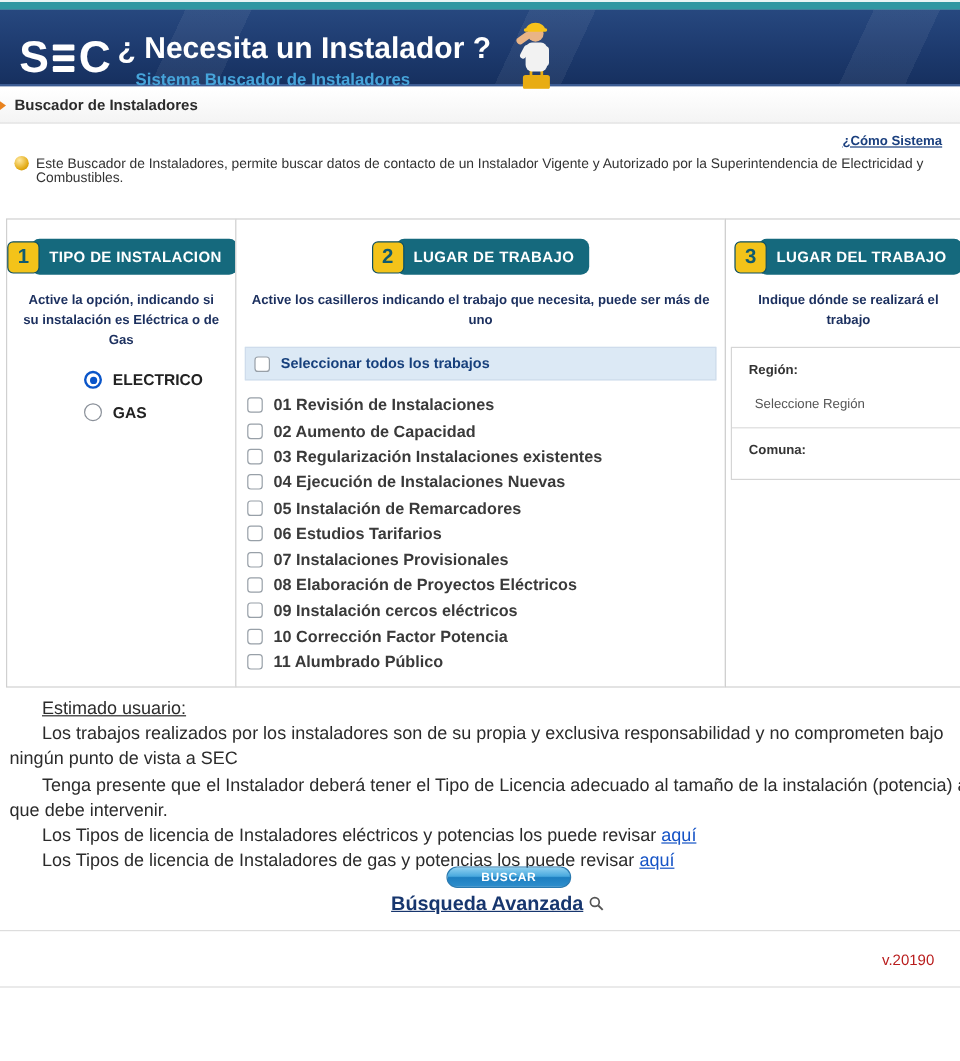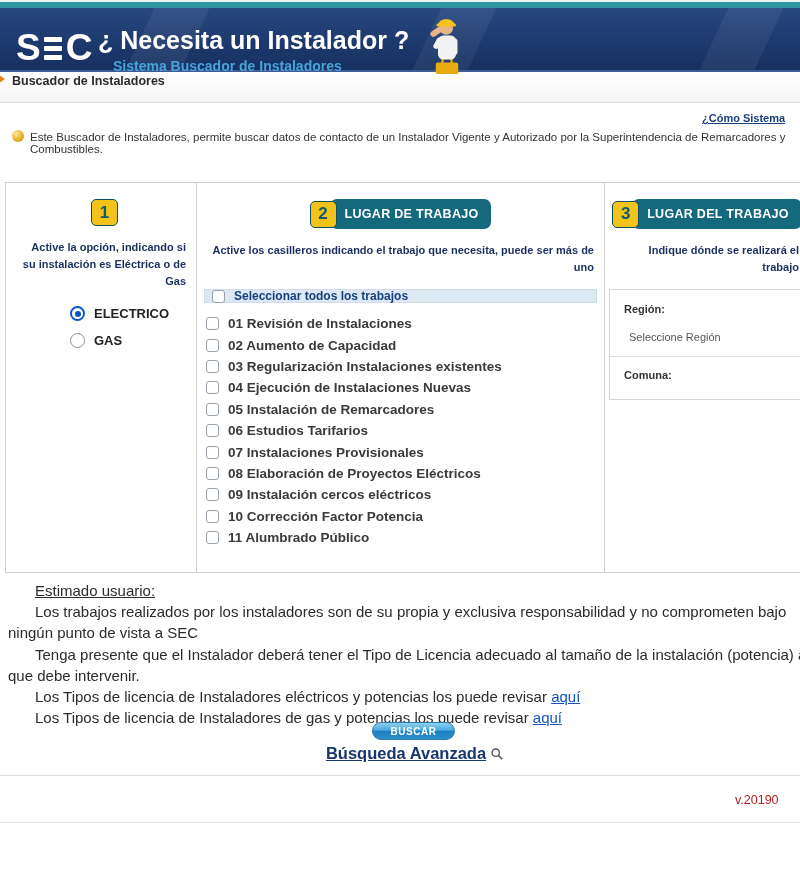--- a/index.html
+++ b/index.html
@@ -19,21 +19,21 @@
   .sec-letter { color:#fff; font-weight:bold; font-size:37px; line-height:34px; letter-spacing:-1px; }
   .sec-e { display:flex; flex-direction:column; gap:4px; margin:0 4px; }
   .sec-e span { display:block; width:18px; height:5px; background:#fff; border-radius:1px; }
   .hdr-title { position:absolute; top:18px; left:98px; color:#fff; font-size:25px; font-weight:bold; white-space:nowrap; }
   .hdr-subtitle { position:absolute; top:50px; left:113px; color:#46a4da; font-size:14px; font-weight:bold; white-space:nowrap; }
   .worker { position:absolute; top:5px; left:424px; }
 
   
   .breadcrumb-bar { position:absolute; top:74px; left:0; width:800px; height:29px;
     background:linear-gradient(180deg,#ffffff,#f4f4f4); border-bottom:1px solid #dcdcdc;
-    display:flex; }
+    display:flex; align-items:center; }
   .bc-arrow { width:0; height:0; border-top:5px solid transparent; border-bottom:5px solid transparent;
     border-left:7px solid #e8821e; margin-left:-2px; margin-right:7px; }
   .bc-label { font-size:12.5px; font-weight:bold; color:#2b2b2b; }
 
   
   .help-link { position:absolute; top:112px; left:702px; font-size:11px; font-weight:bold;
     color:#1a3f7e; text-decoration:underline; white-space:nowrap; cursor:pointer; }
   .intro-bullet { position:absolute; top:130px; left:12px; width:12px; height:12px; border-radius:50%;
     background:radial-gradient(circle at 35% 30%, #ffe9a0, #e2a912 65%, #b8860b); }
   .intro-text { position:absolute; top:131px; left:30px; width:766px; font-size:11.5px; color:#333; }
@@ -46,34 +46,34 @@
   .panel-2 { width:409px; }
   .panel-3 { width:206px; }
 
   .step-badge { display:flex; align-items:center; width:max-content; margin:16px auto 0; }
   .step-num { width:27px; height:27px; background:#f3c319; border:1px solid #0d4f63; border-radius:5px;
     color:#0f5a70; font-weight:bold; font-size:17px; display:flex; align-items:center; justify-content:center;
     margin-right:-7px; position:relative; z-index:2; }
   .step-title { background:#15697d; color:#fff; font-size:12.5px; font-weight:bold; letter-spacing:.3px;
     padding:8px 13px 8px 15px; border-radius:7px; white-space:nowrap; }
 
-  .panel-instruction { margin-top:13px; text-align:right; font-size:11px; font-weight:bold;
+  .panel-instruction { margin-top:13px; text-align:center; font-size:11px; font-weight:bold;
     color:#1b2f5e; line-height:1.55; padding:0 10px; }
 
   .radio-group { margin-top:16px; padding-left:64px; }
   .radio-row { display:flex; align-items:center; margin-bottom:12px; cursor:pointer; }
   .radio { width:15px; height:15px; border-radius:50%; background:#fff; flex:none; position:relative; }
   .radio.sel { border:2px solid #0a55c9; }
   .radio.sel::after { content:''; position:absolute; inset:2.5px; border-radius:50%; background:#0a55c9; }
   .radio.unsel { border:1px solid #8a9099; }
   .radio-label { margin-left:9px; font-size:13px; font-weight:bold; color:#222; }
 
   .cb { width:13px; height:13px; background:#fff; border:1px solid #98a0a8; border-radius:3px; flex:none; cursor:pointer; }
 
-  .select-all-bar { margin:13px 7px 0; height:14px; background:#dce9f5; border:1px solid #cfdcec;
+  .select-all-bar { margin:13px 7px 0; height:28px; background:#dce9f5; border:1px solid #cfdcec;
     display:flex; align-items:center; padding-left:7px; }
   .select-all-label { margin-left:9px; font-size:12px; font-weight:bold; color:#17407c; }
 
   .job-list { margin-top:10px; }
   .job-row { display:flex; align-items:center; height:21.4px; padding-left:9px; }
   .job-label { margin-left:9px; font-size:13.5px; font-weight:bold; color:#3a3a3a; white-space:nowrap; }
 
   .place-box { margin:13px 4px 0; border:1px solid #d5d5d5; }
   .place-section-1 { padding:13px 0 13px 14px; }
   .place-section-2 { border-top:1px solid #ddd; padding:12px 0 18px 14px; }
@@ -81,21 +81,21 @@
   .place-value { margin-top:16px; padding-left:5px; font-size:11px; color:#555; cursor:pointer; }
 
   
   .notice { position:absolute; top:580px; left:8px; width:830px; font-size:15px; color:#2b2b2b; line-height:21.2px; }
   .notice .ind { margin-left:27px; }
   .notice .heading { text-decoration:underline; }
   .notice .nowrap { white-space:nowrap; }
   a.inline-link, .inline-link { color:#1553c6; text-decoration:underline; cursor:pointer; }
 
   
-  .buscar-btn { position:absolute; top:722px; left:372px; width:83px; height:18px;
+  .buscar-btn { position:absolute; top:722px; left:372px; width:104px; height:18px;
     background:linear-gradient(180deg,#8ed0f0 0%, #49a9de 45%, #1d7fc0 52%, #2e8ecd 100%);
     border:1px solid #2a7ab0; border-radius:9px; color:#fff; font-family:"Liberation Sans",sans-serif;
     font-weight:bold; font-size:10px; letter-spacing:.5px; cursor:pointer;
     display:flex; align-items:center; justify-content:center; }
   .advanced-wrap { position:absolute; top:744px; left:0; width:830px; text-align:center; }
   .advanced-link { font-size:16.5px; font-weight:bold; color:#17366e; text-decoration:underline; cursor:pointer; }
   .mag { display:inline-block; vertical-align:-2px; margin-left:4px; }
 
   
   .sep1 { position:absolute; top:775px; left:0; width:800px; border-top:1px solid #ddd; }
@@ -135,27 +135,28 @@
     </div>
   </div>
 
   <div class="breadcrumb-bar">
     <span class="bc-arrow"></span>
     <span class="bc-label">Buscador de Instaladores</span>
   </div>
 
   <span class="help-link">¿Cómo Sistema</span>
   <span class="intro-bullet"></span>
-  <div class="intro-text">Este Buscador de Instaladores, permite buscar datos de contacto de un Instalador Vigente y Autorizado por la Superintendencia de Remarcadores y Combustibles.</div>
+  <div class="intro-text">Este Buscador de Instaladores, permite buscar datos de contacto de un Instalador Vigente y Autorizado por la Superintendencia de Electricidad y Combustibles.</div>
 
   <div class="panels">
 
     <div class="panel panel-1">
       <div class="step-badge">
         <span class="step-num">1</span>
+        <span class="step-title">TIPO DE INSTALACION</span>
       </div>
       <div class="panel-instruction">Active la opción, indicando si su instalación es Eléctrica o de Gas</div>
       <div class="radio-group">
         <div class="radio-row">
           <span class="radio sel"></span>
           <span class="radio-label">ELECTRICO</span>
         </div>
         <div class="radio-row">
           <span class="radio unsel"></span>
           <span class="radio-label">GAS</span>

